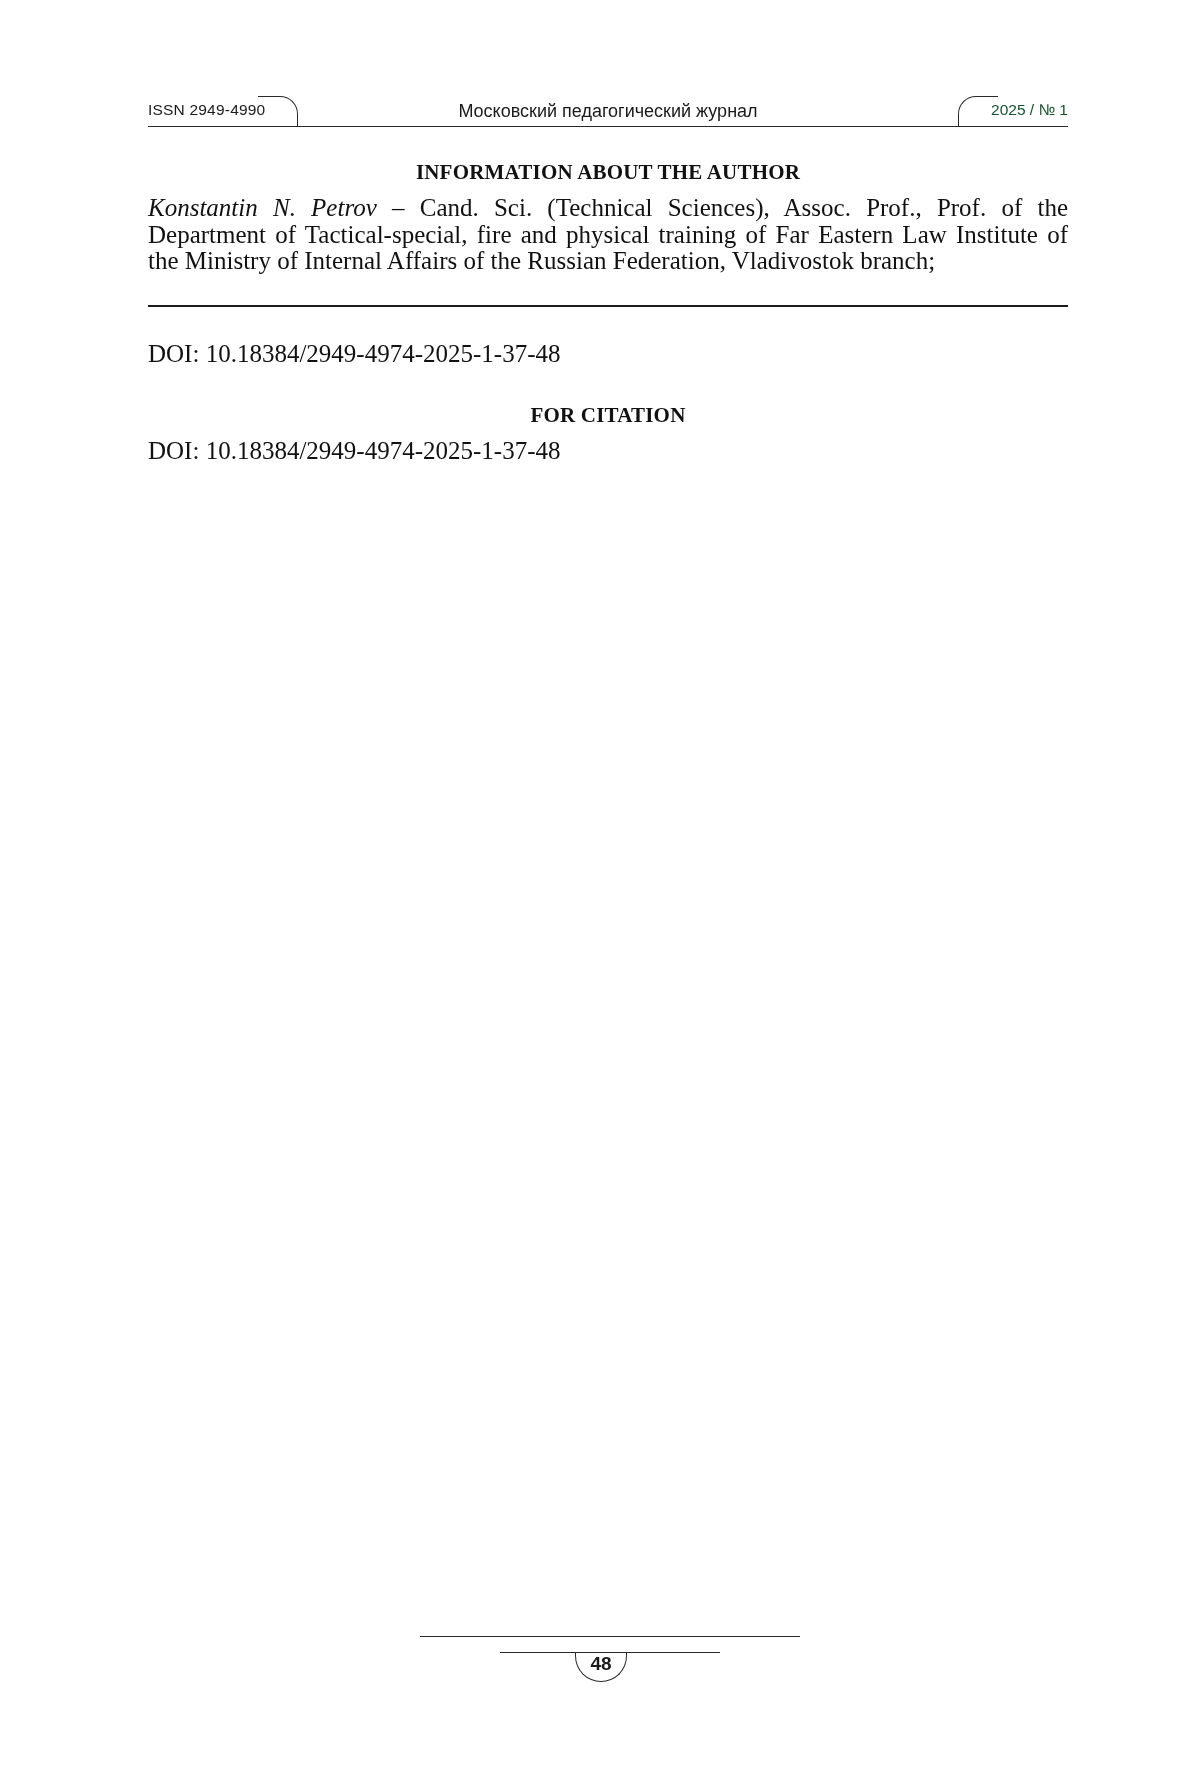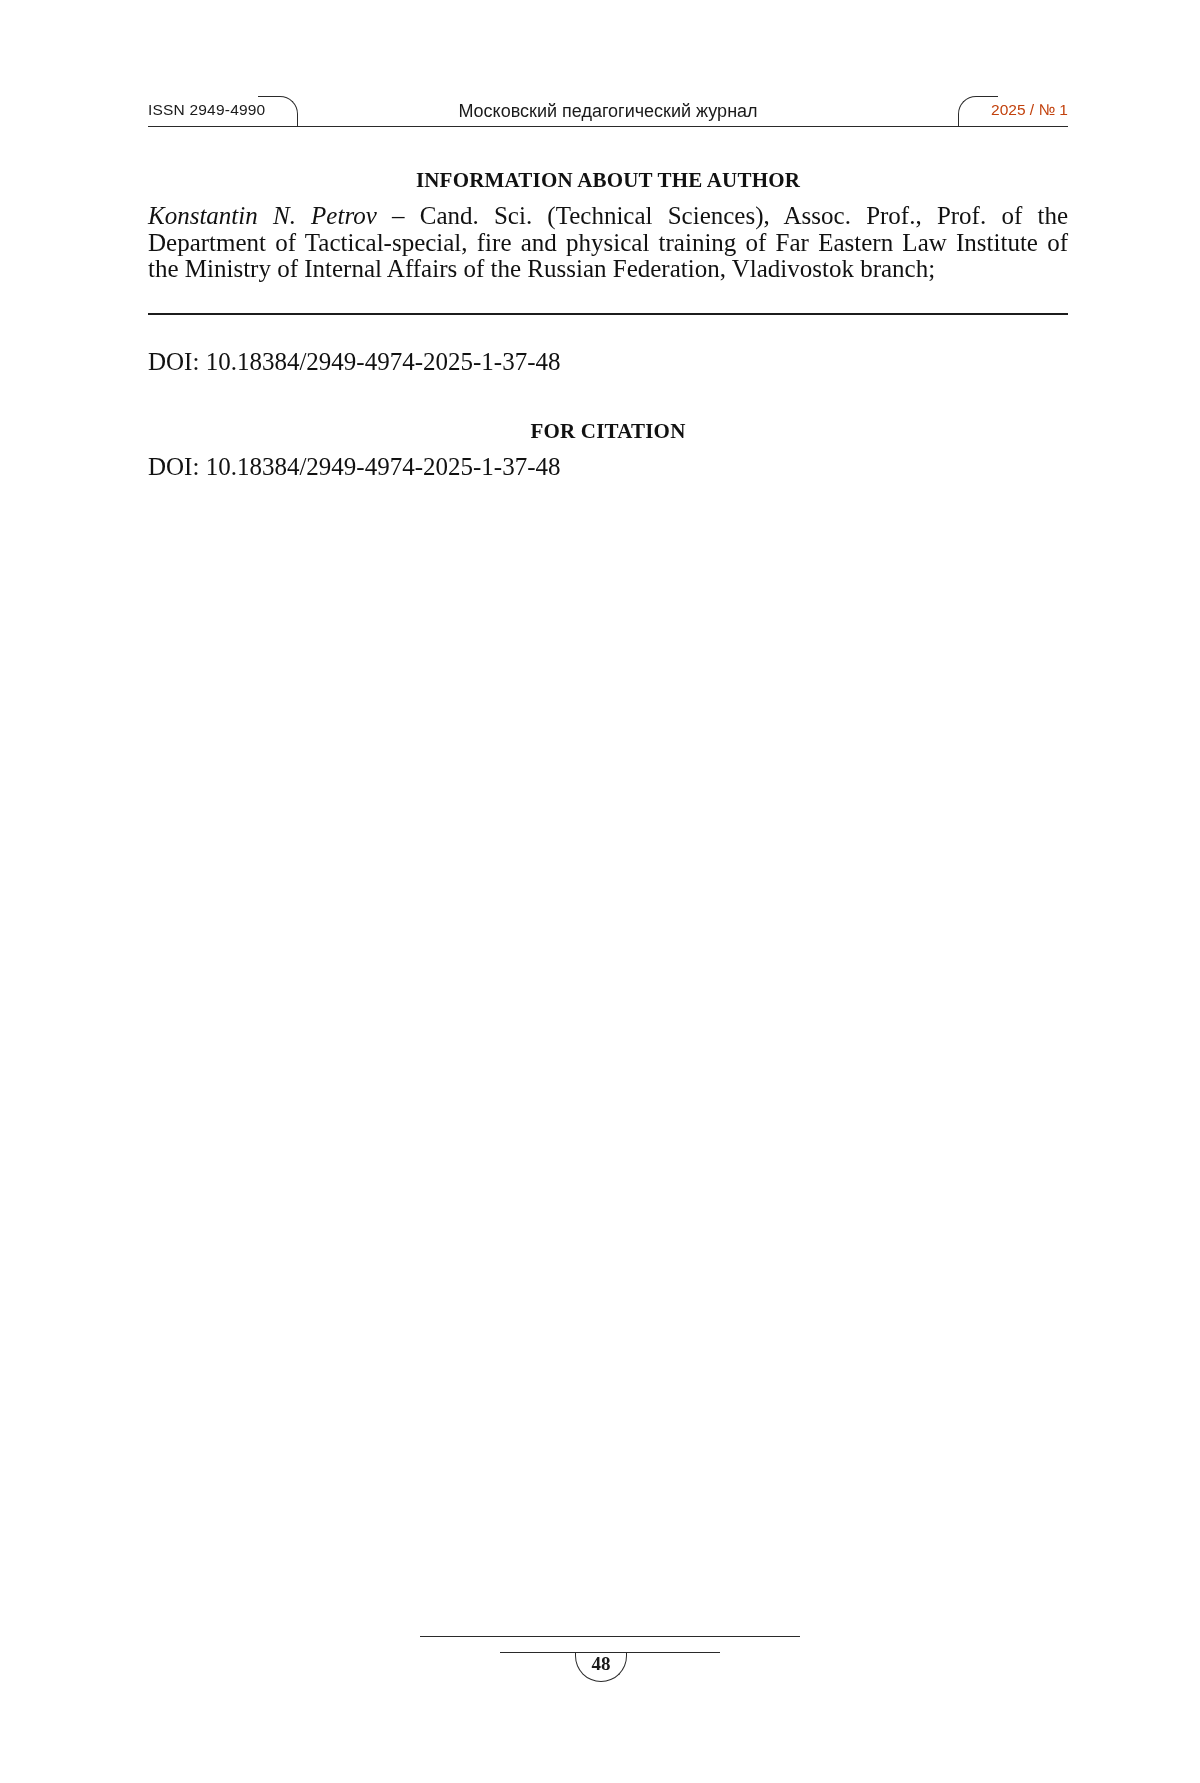--- a/index.html
+++ b/index.html
@@ -82,38 +82,38 @@
     font-size: 18px;
     color: #1a1a1a;
     white-space: nowrap;
   }
   .issue {
     position: absolute;
     right: 0;
     top: 5px;
     font-family: "Liberation Sans", sans-serif;
     font-size: 15.5px;
-    color: #c2410c;
+    color: #14532d;
     white-space: nowrap;
   }
 
   
   .content {
     position: absolute;
     left: 148px;
     top: 160px;
     width: 920px;
   }
 
   .section-title {
     text-align: center;
     font-weight: bold;
     font-size: 21px;
     letter-spacing: 0.2px;
-    margin: 8px 0 10px 0;
+    margin: 0 0 10px 0;
   }
 
   p.body-text {
     margin: 0;
     font-size: 25px;
     line-height: 26.5px;
     text-align: justify;
     text-justify: inter-word;
     hyphens: manual;
   }
@@ -170,21 +170,21 @@
     border-bottom-left-radius: 26px;
     border-bottom-right-radius: 26px;
     box-sizing: border-box;
   }
   .page-number {
     position: absolute;
     left: 575px;
     top: 17px;
     width: 52px;
     text-align: center;
-    font-family: Liberation Serif, serif;
+    font-family: Liberation Sans, sans-serif;
     font-weight: bold;
     font-size: 19px;
     color: #1a1a1a;
   }
 </style>
 </head>
 <body>
 
 <div class="page">
 

